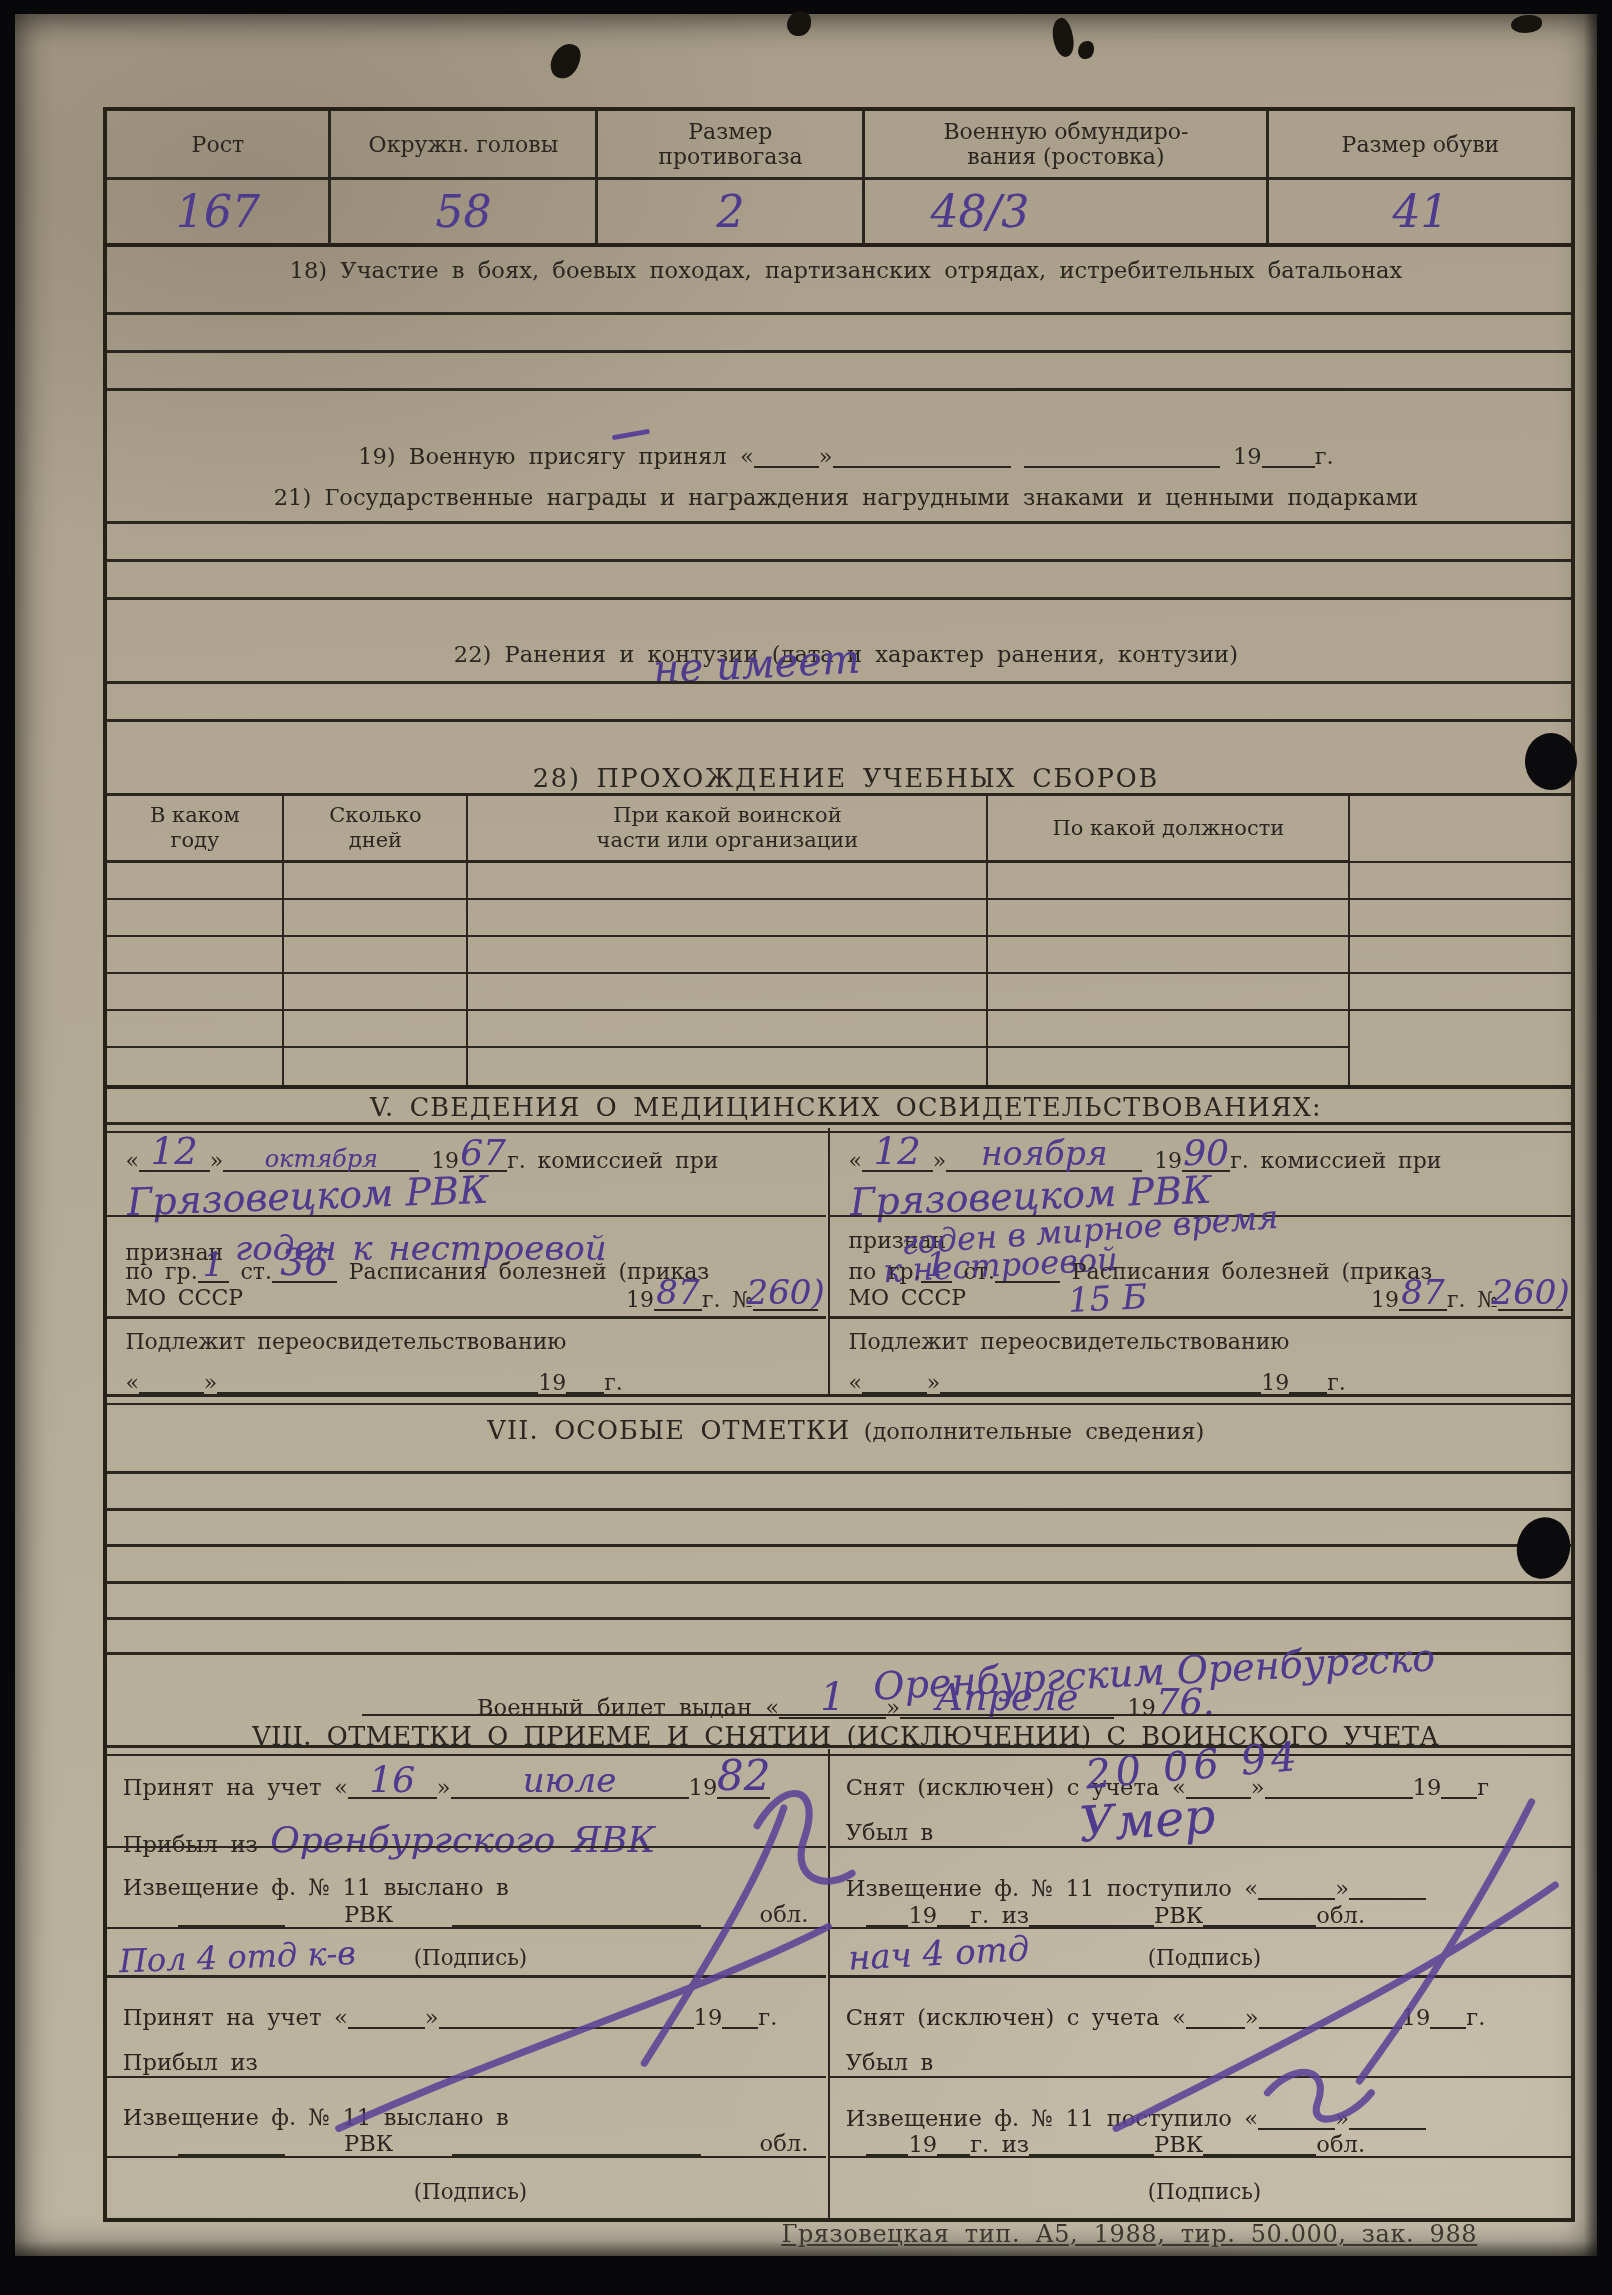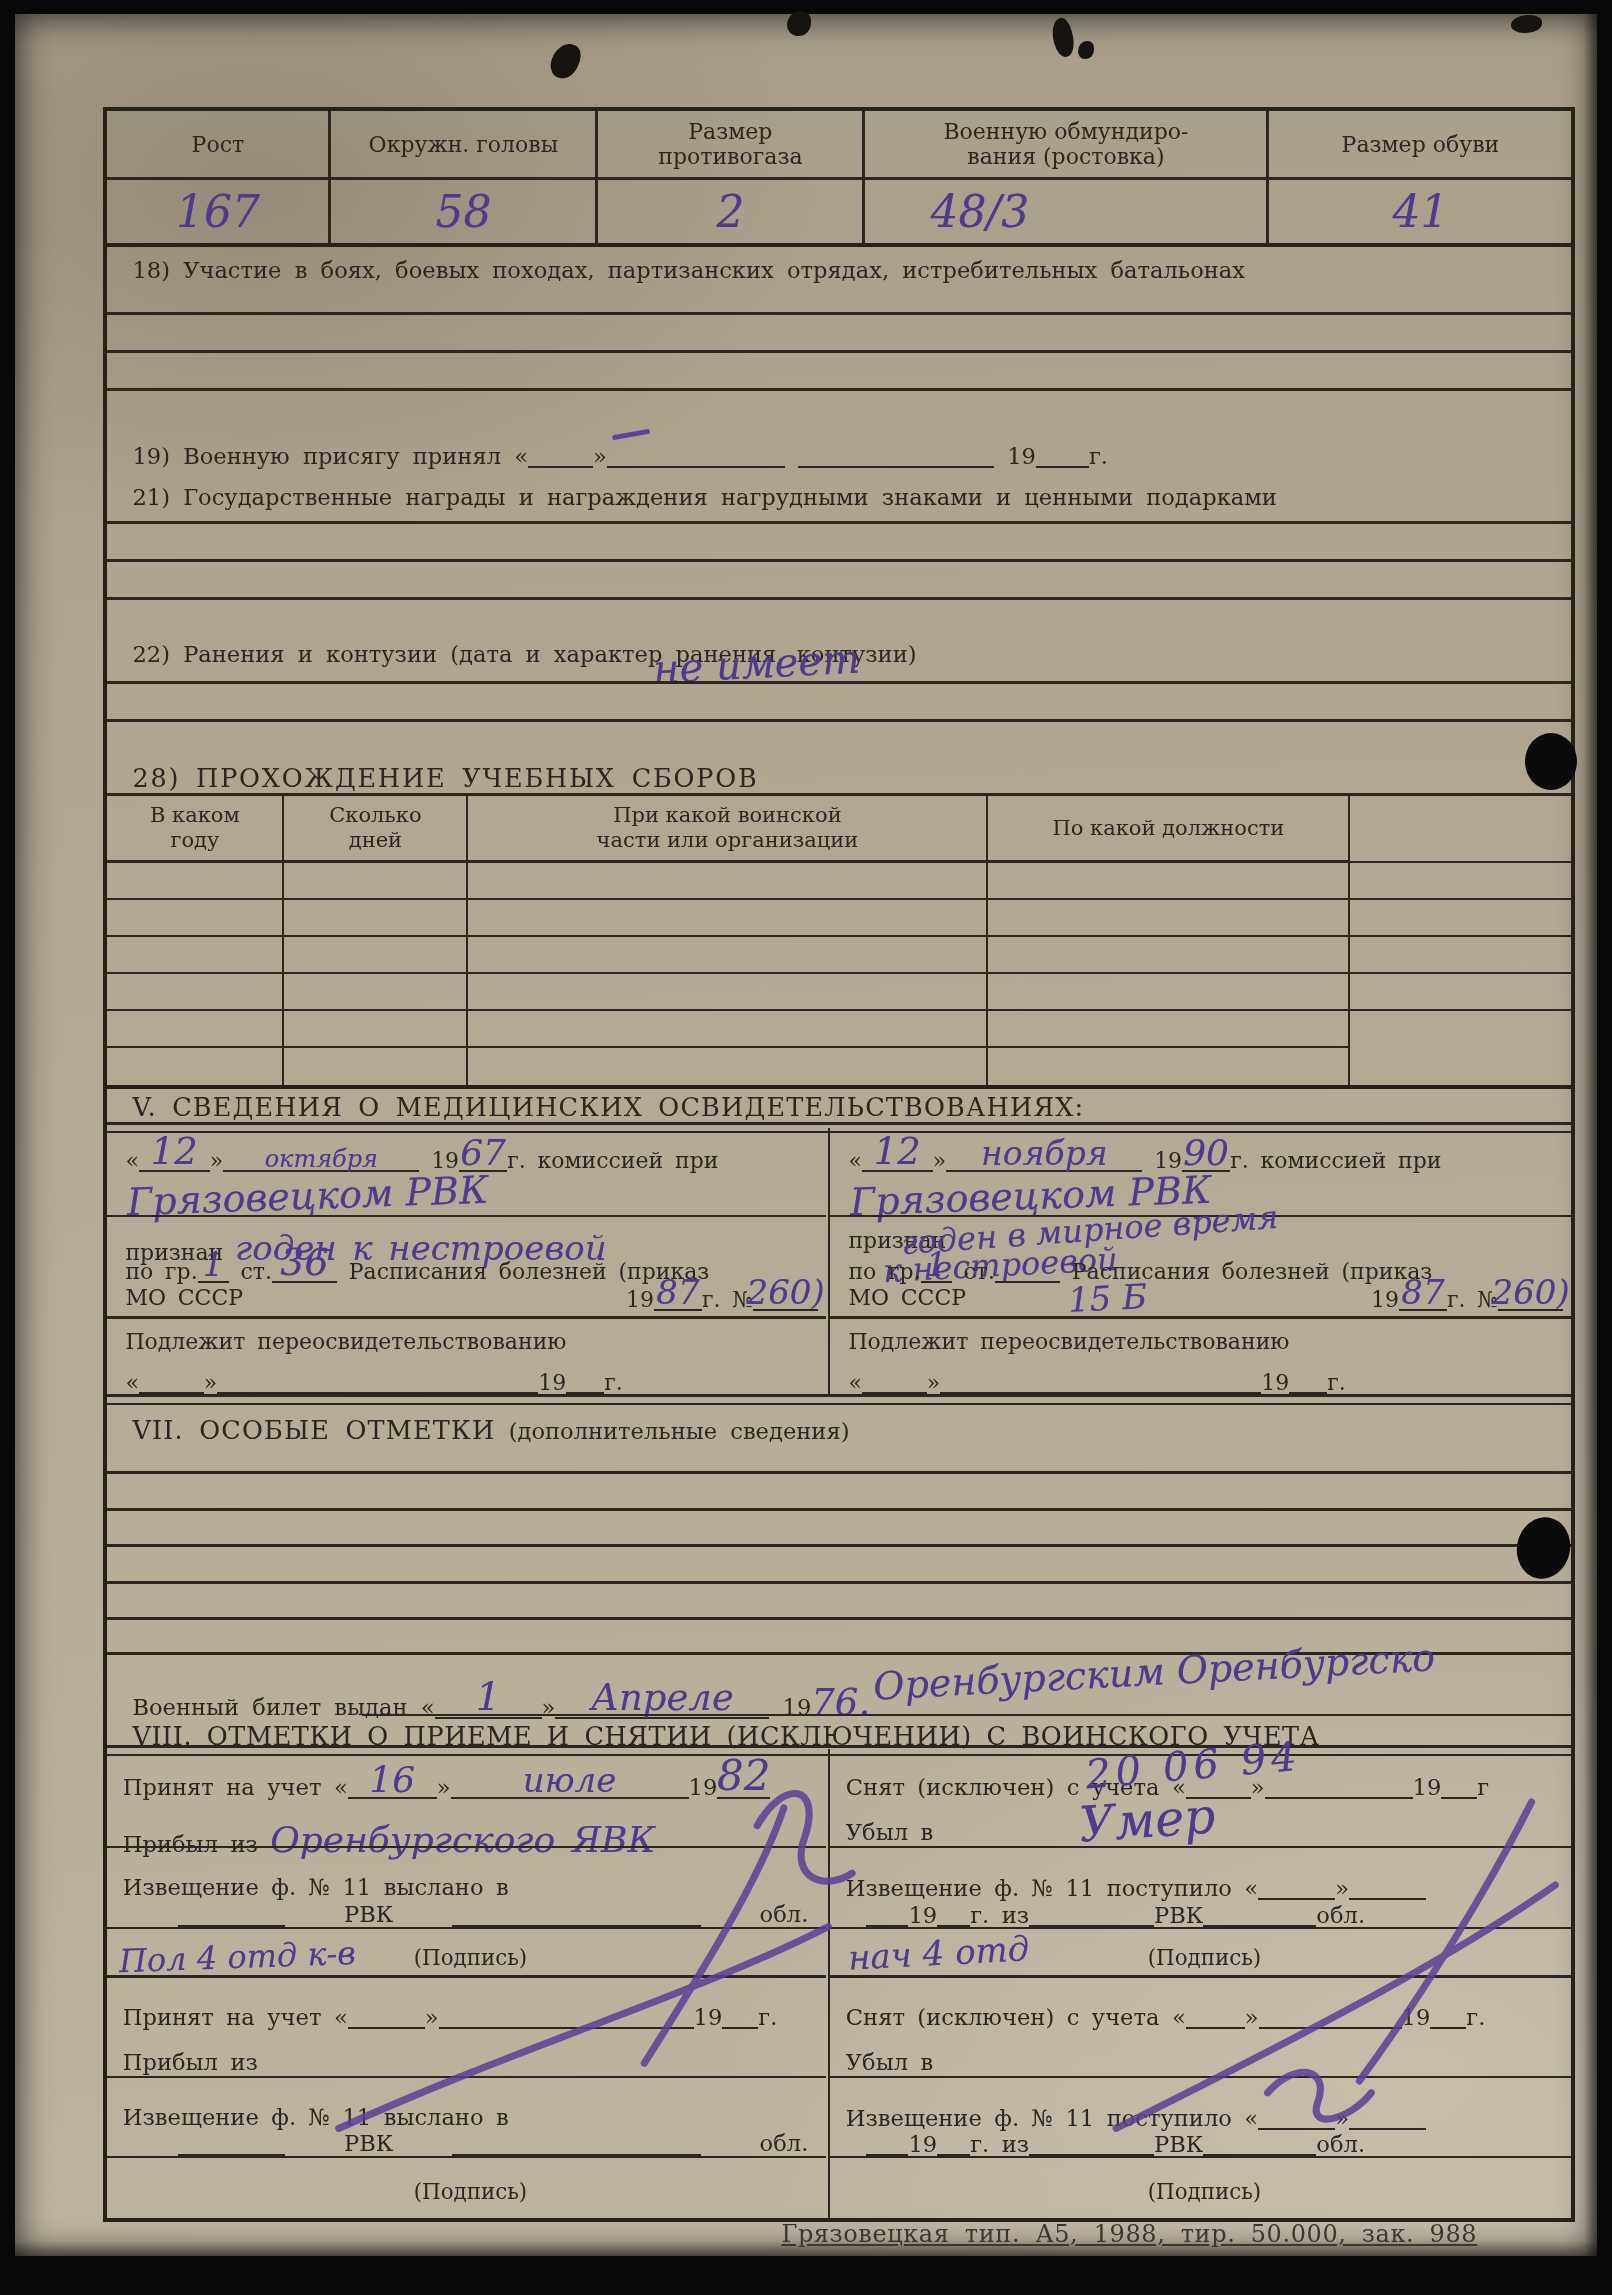--- a/index.html
+++ b/index.html
@@ -11,21 +11,21 @@
          radial-gradient(1069px 713px at 88% 92%, rgba(255,255,240,.14), transparent 65%),
          linear-gradient(178deg,#a89e89 0%,#afa590 30%,#b6ad99 62%,#beb5a1 100%);
        box-shadow:0 0 36px rgba(0,0,0,.8) inset;}
   .paper::after{content:"";position:absolute;right:0;top:0;bottom:0;width:13px;
        background:linear-gradient(to left, rgba(0,0,0,.45), transparent);}
   .paper::before{content:"";position:absolute;left:0;right:0;bottom:0;height:15.4px;
        background:linear-gradient(to top, rgba(0,0,0,.35), transparent);}
   .frame{position:absolute;left:88px;top:93px;width:1464px;height:2107px;
        border:4.2px solid #262218;}
   .line{position:absolute;left:25px;right:12px;font-size:22.6px;color:#2b2620;
-       white-space:nowrap;word-spacing:6px;}
+       white-space:nowrap;word-spacing:6px;text-align:center;}
   .ctr{text-align:center;}
   .hdg{font-size:25.5px;letter-spacing:1.8px;}
   .rule{position:absolute;left:0;width:100%;border-top:3px solid #2b2720;}
   .rule.thin{border-top-width:2.4px;}
   .dbl{position:absolute;left:0;width:100%;height:5.3px;
        border-top:3px solid #2b2720;border-bottom:2.4px solid #2b2720;}
   .hw{font-style:italic;color:#4f3b8e;font-family:"DejaVu Serif",serif;
       text-shadow:0 0 0.6px rgba(79,59,142,.45);}
   .blank{display:inline-block;border-bottom:2.4px solid #2b2620;height:24px;
       vertical-align:-3.6px;position:relative;}

